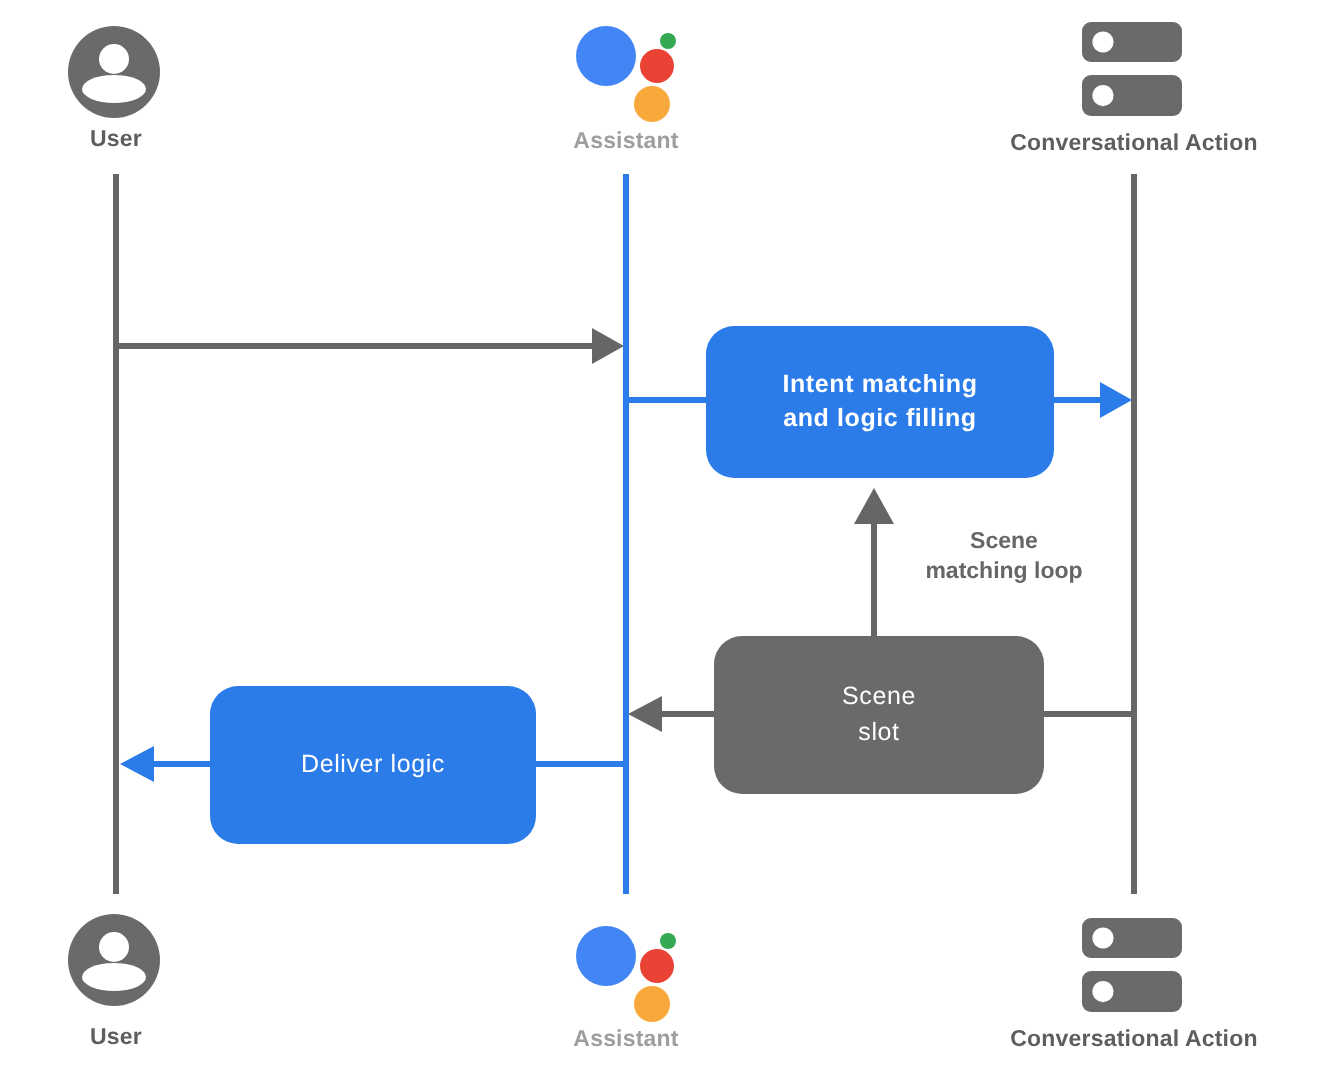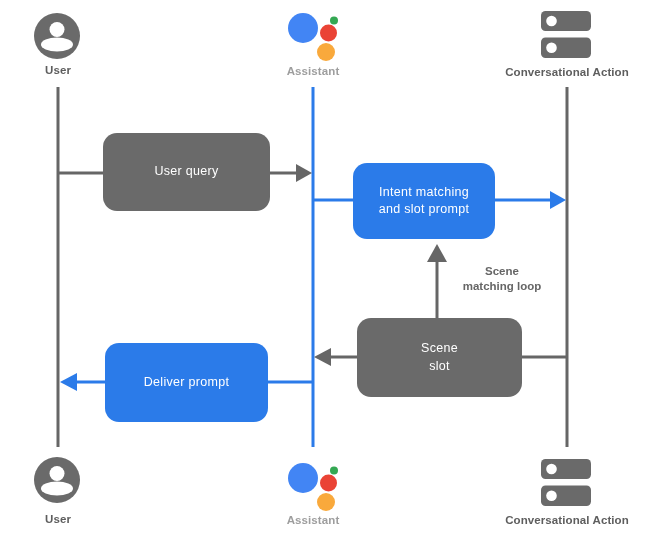--- a/index.html
+++ b/index.html
@@ -103,41 +103,38 @@
   <div class="actor-label actor-light" style="left:313px; top:65px;">Assistant</div>
 
   <svg class="icon" style="left:541px; top:11px;" width="50" height="47" viewBox="0 0 50 47">
     <rect x="0" y="0" width="50" height="20" rx="4.5" fill="var(--gray_box)"></rect>
     <rect x="0" y="26.5" width="50" height="20.5" rx="4.5" fill="var(--gray_box)"></rect>
     <circle cx="10.5" cy="10" r="5.3" fill="#ffffff"></circle>
     <circle cx="10.5" cy="36.8" r="5.3" fill="#ffffff"></circle>
   </svg>
   <div class="actor-label actor-dark" style="left:567px; top:66px;">Conversational Action</div>
 
-  <div class="node node-gray" style="left:103px; top:133px; width:167px; height:78px;">
-    <span>User query</span>
-  </div>
 
-  <div class="node node-blue" style="left:353px; top:163px; width:142px; height:76px;">
+  <div class="node node-blue" style="left:353px; top:163px; width:174px; height:76px;font-weight:bold;">
     <span>Intent matching</span>
-    <span>and slot prompt</span>
+    <span>and logic filling</span>
   </div>
 
   <div class="loop-label" style="left:502px; top:264px;">
     <div>Scene</div>
     <div>matching loop</div>
   </div>
 
   <div class="node node-gray" style="left:357px; top:318px; width:165px; height:79px;">
     <span>Scene</span>
     <span>slot</span>
   </div>
 
   <div class="node node-blue" style="left:105px; top:343px; width:163px; height:79px;">
-    <span>Deliver prompt</span>
+    <span>Deliver logic</span>
   </div>
 
   <svg class="icon" style="left:34px; top:457px;" width="46" height="46" viewBox="0 0 46 46">
     <circle cx="23" cy="23" r="23" fill="var(--gray_box)"></circle>
     <circle cx="23" cy="16.5" r="7.5" fill="#ffffff"></circle>
     <ellipse cx="23" cy="31.5" rx="16" ry="7" fill="#ffffff"></ellipse>
   </svg>
   <div class="actor-label actor-dark" style="left:58px; top:513px;">User</div>
 
   <svg class="icon" style="left:285px; top:458px;" width="58" height="56" viewBox="0 0 58 56">

